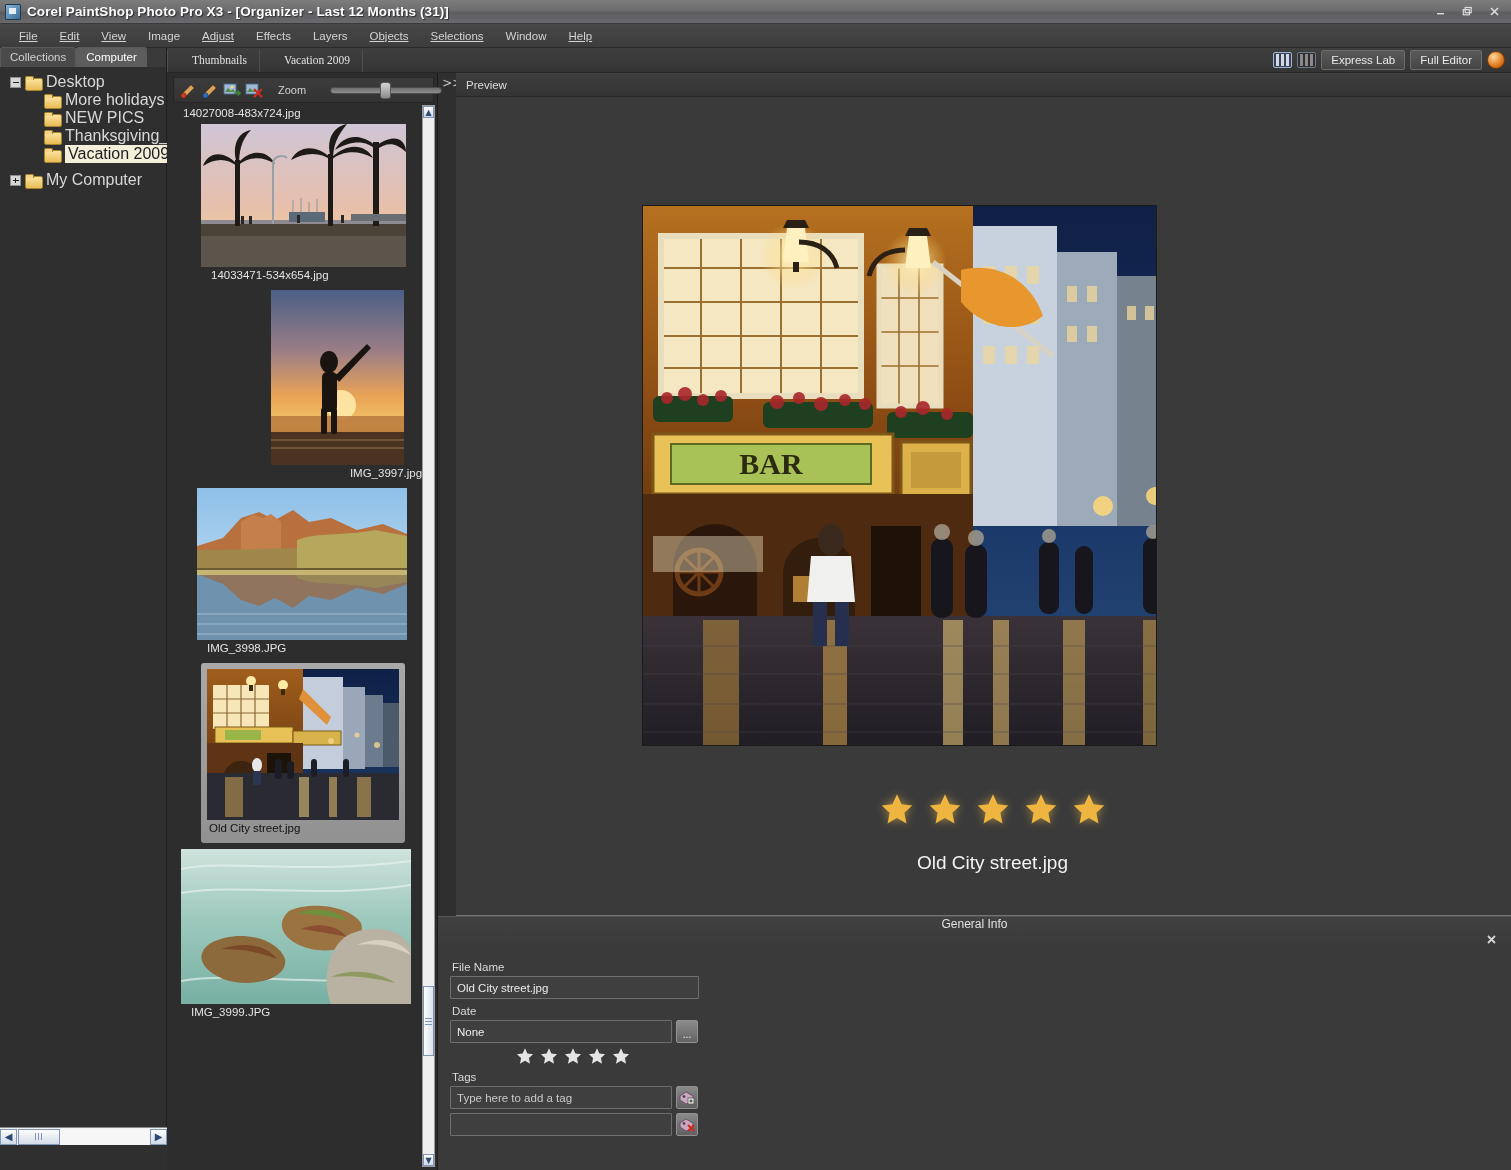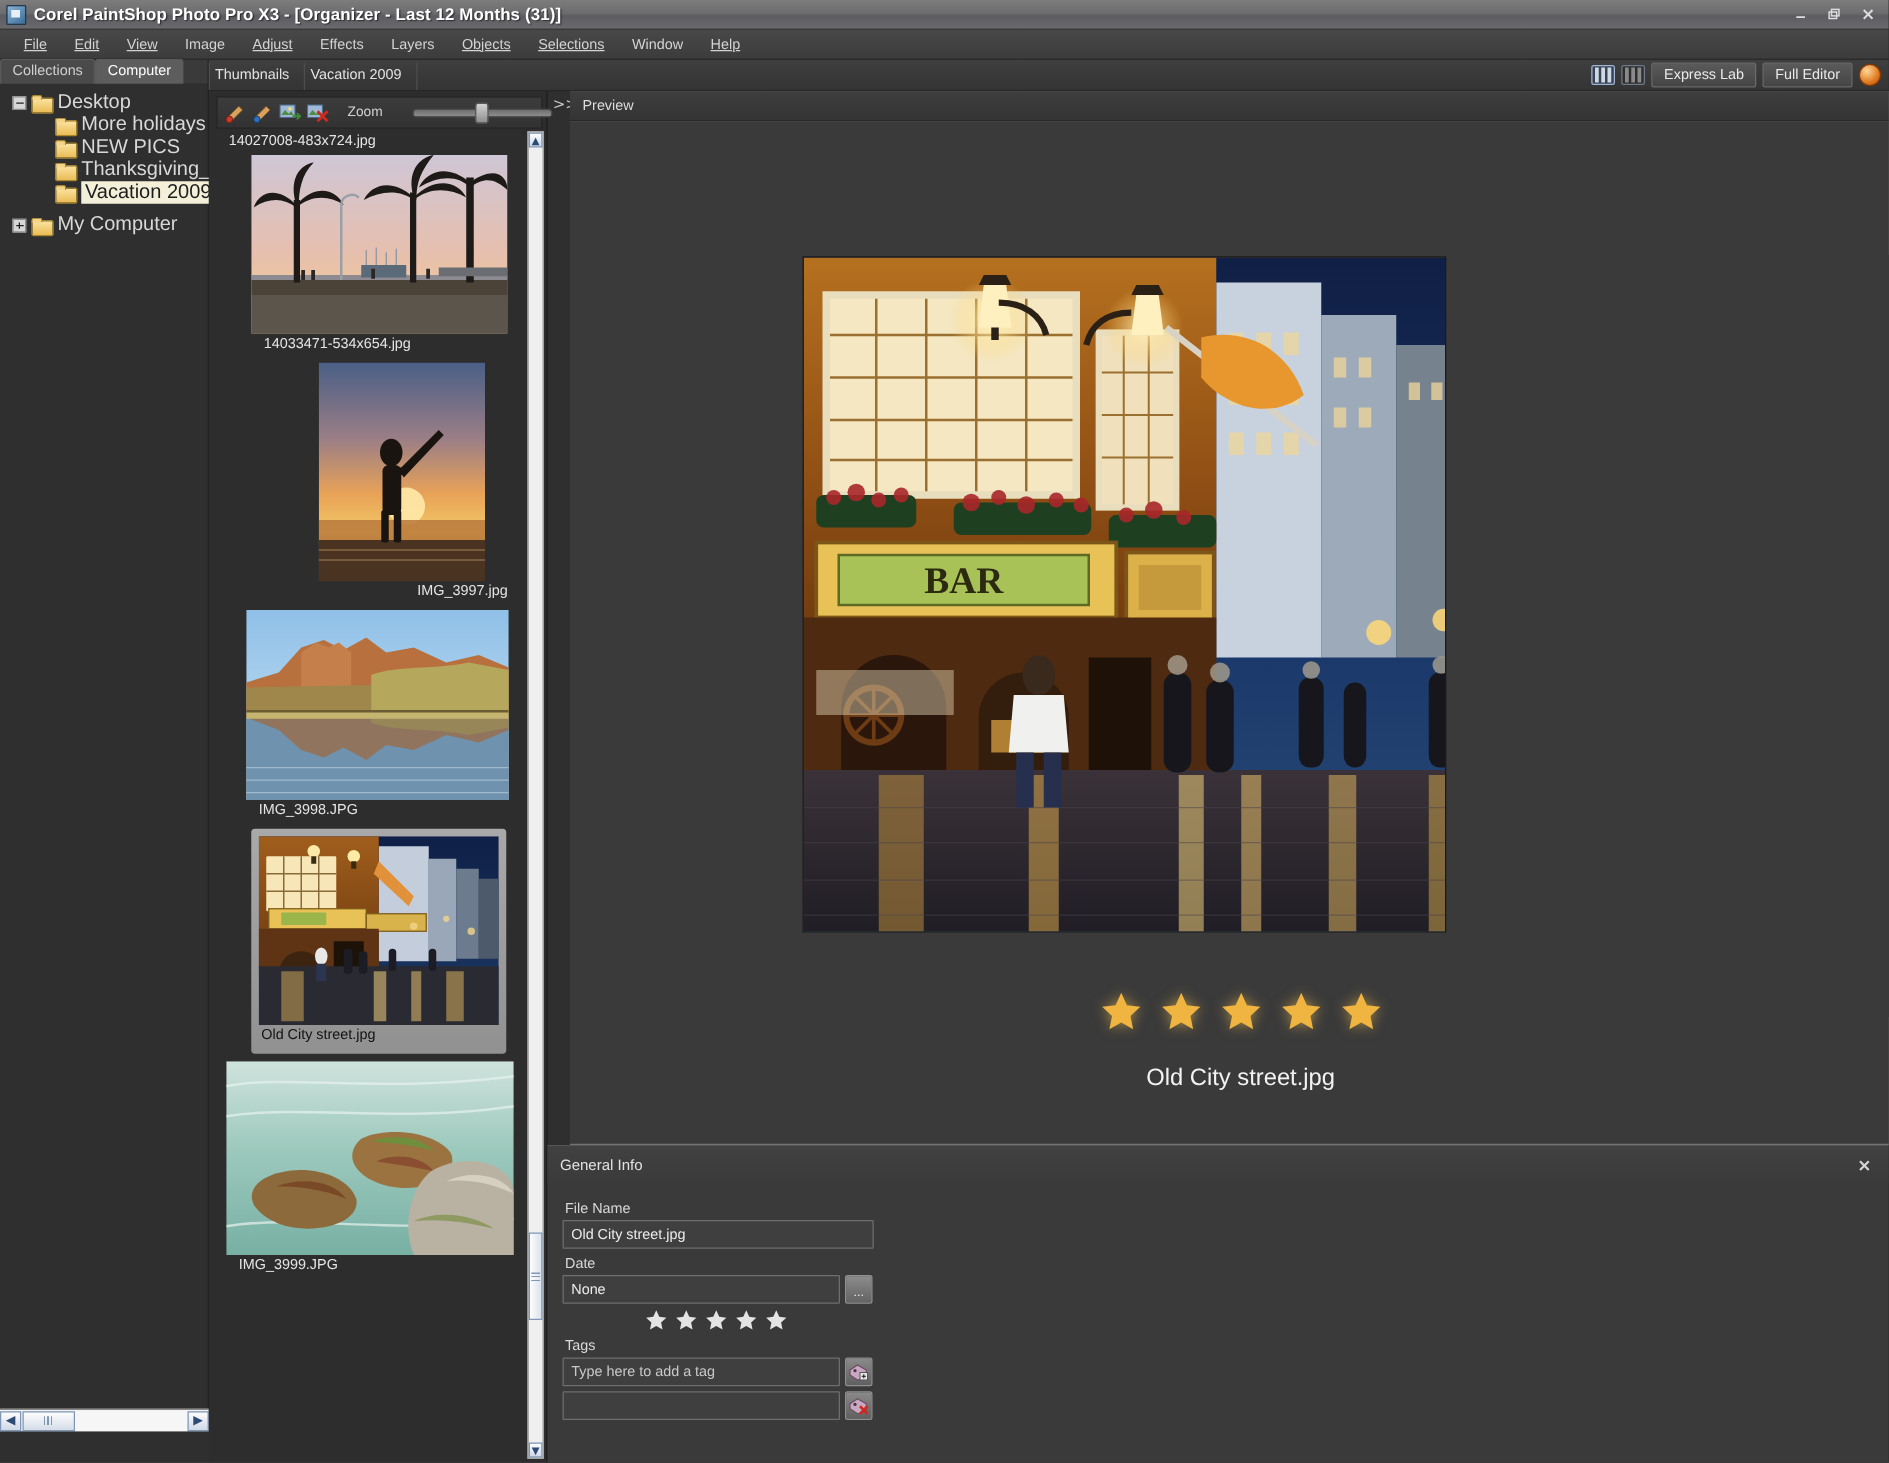--- a/index.html
+++ b/index.html
@@ -111,22 +111,22 @@
   .hsgrip { width: 8px; height: 7px; background: repeating-linear-gradient(to right,#7f96b5 0 1px,transparent 1px 3px); }
   .hstrack { flex: 1 1 auto; height: 16px; background: #f6f6f6; }
 
   
   .topstrip {
     position: absolute; left: 167px; top: 48px; width: 1344px; height: 25px;
     background: linear-gradient(to bottom,#3f3f3f,#343434);
     border-bottom: 1px solid #262626; display: flex; align-items: flex-end;
   }
   .ttab {
-    font-size: 11.5px; color: #e2e2e2; padding: 3px 12px 4px 4px; cursor: default;
-    border-right: 1px solid #4e4e4e; line-height: 15px;
+    font-size: 11.5px; color: #e2e2e2; padding: 3px 12px 4px 24px; cursor: default;
+    border-right: 1px solid #4e4e4e; line-height: 15px; font-family: Liberation Serif, serif;
   }
   .ttab.first { border-left: 1px solid #4e4e4e; }
   .topright { margin-left: auto; display: flex; align-items: center; gap: 5px; padding: 0 6px 2px 0; }
   .viewicon {
     width: 19px; height: 16px; border: 1px solid #6f7a8a; border-radius: 2px;
     display:flex; align-items:center; justify-content:center; cursor: default;
     background: #2e2e2e; padding:1px;
   }
   .viewicon.active { border-color:#9fb5d6; background:#3a4354; }
   .vbar { width:3px; height:12px; background:#cfd9e6; margin:0 1px; }
@@ -202,21 +202,21 @@
   .bigstar { width: 34px; height: 34px; filter: drop-shadow(0 0 5px rgba(255,200,80,0.55)); }
   .bigfilename { position: absolute; left: 0; top: 755px; width: 1073px; text-align:center;
     font-size: 19px; color: #f2f2f2; }
 
   
   .infopanel {
     position: absolute; left: 438px; top: 916px; width: 1073px; height: 254px;
     background: #3a3a3a; border-top: 1px solid #555;
   }
   .infoheader { height: 30px; display:flex; align-items:center; padding: 0 10px;
-    background: linear-gradient(to bottom,#414141,#3a3a3a); }
+    background: linear-gradient(to bottom,#414141,#3a3a3a); flex-direction: column; }
   .infoheader .t { font-size: 12px; color: #e2e2e2; }
   .infoclose { margin-left: auto; width:20px; height:20px; display:flex; align-items:center;
     justify-content:center; color:#d5d5d5; font-size:13px; font-family:"DejaVu Sans",sans-serif; cursor:default; }
   .infobody { padding: 8px 0 0 12px; }
   .flabel { font-size: 11.5px; color: #d9d9d9; margin: 6px 0 3px 2px; }
   .finput {
     width: 249px; height: 23px; background: #3f3f3f; border: 1px solid #6e6e6e;
     color: #ececec; font-size: 11.5px; padding: 0 6px; font-family:"Liberation Sans",sans-serif;
     border-radius: 1px; outline: none;
   }
@@ -427,21 +427,21 @@
           <g fill="#2b2724">
               <rect x="40" y="92" width="3" height="8"></rect>
               <rect x="48" y="92" width="3" height="8"></rect>
               <rect x="96" y="91" width="3" height="8"></rect>
               <rect x="140" y="91" width="3" height="8"></rect>
             </g>
         </svg>
         <div class="thumbname">14033471-534x654.jpg</div>
       </div>
 
-      <div class="thumbitem" style="margin-left:64px;padding-left:18px;">
+      <div class="thumbitem" style="margin-left:80px;padding-left:18px;">
         <svg class="thumbimg" width="133" height="175" viewBox="0 0 133 175">
           <defs>
             <linearGradient id="sky2" x1="0" y1="0" x2="0" y2="1">
               <stop offset="0" stop-color="#4a5f86"></stop>
                 <stop offset="0.35" stop-color="#9b7e86"></stop>
               <stop offset="0.6" stop-color="#e8a257"></stop>
                 <stop offset="0.78" stop-color="#f3c867"></stop>
               <stop offset="1" stop-color="#7a4f2c"></stop>
             </linearGradient>
           </defs>

